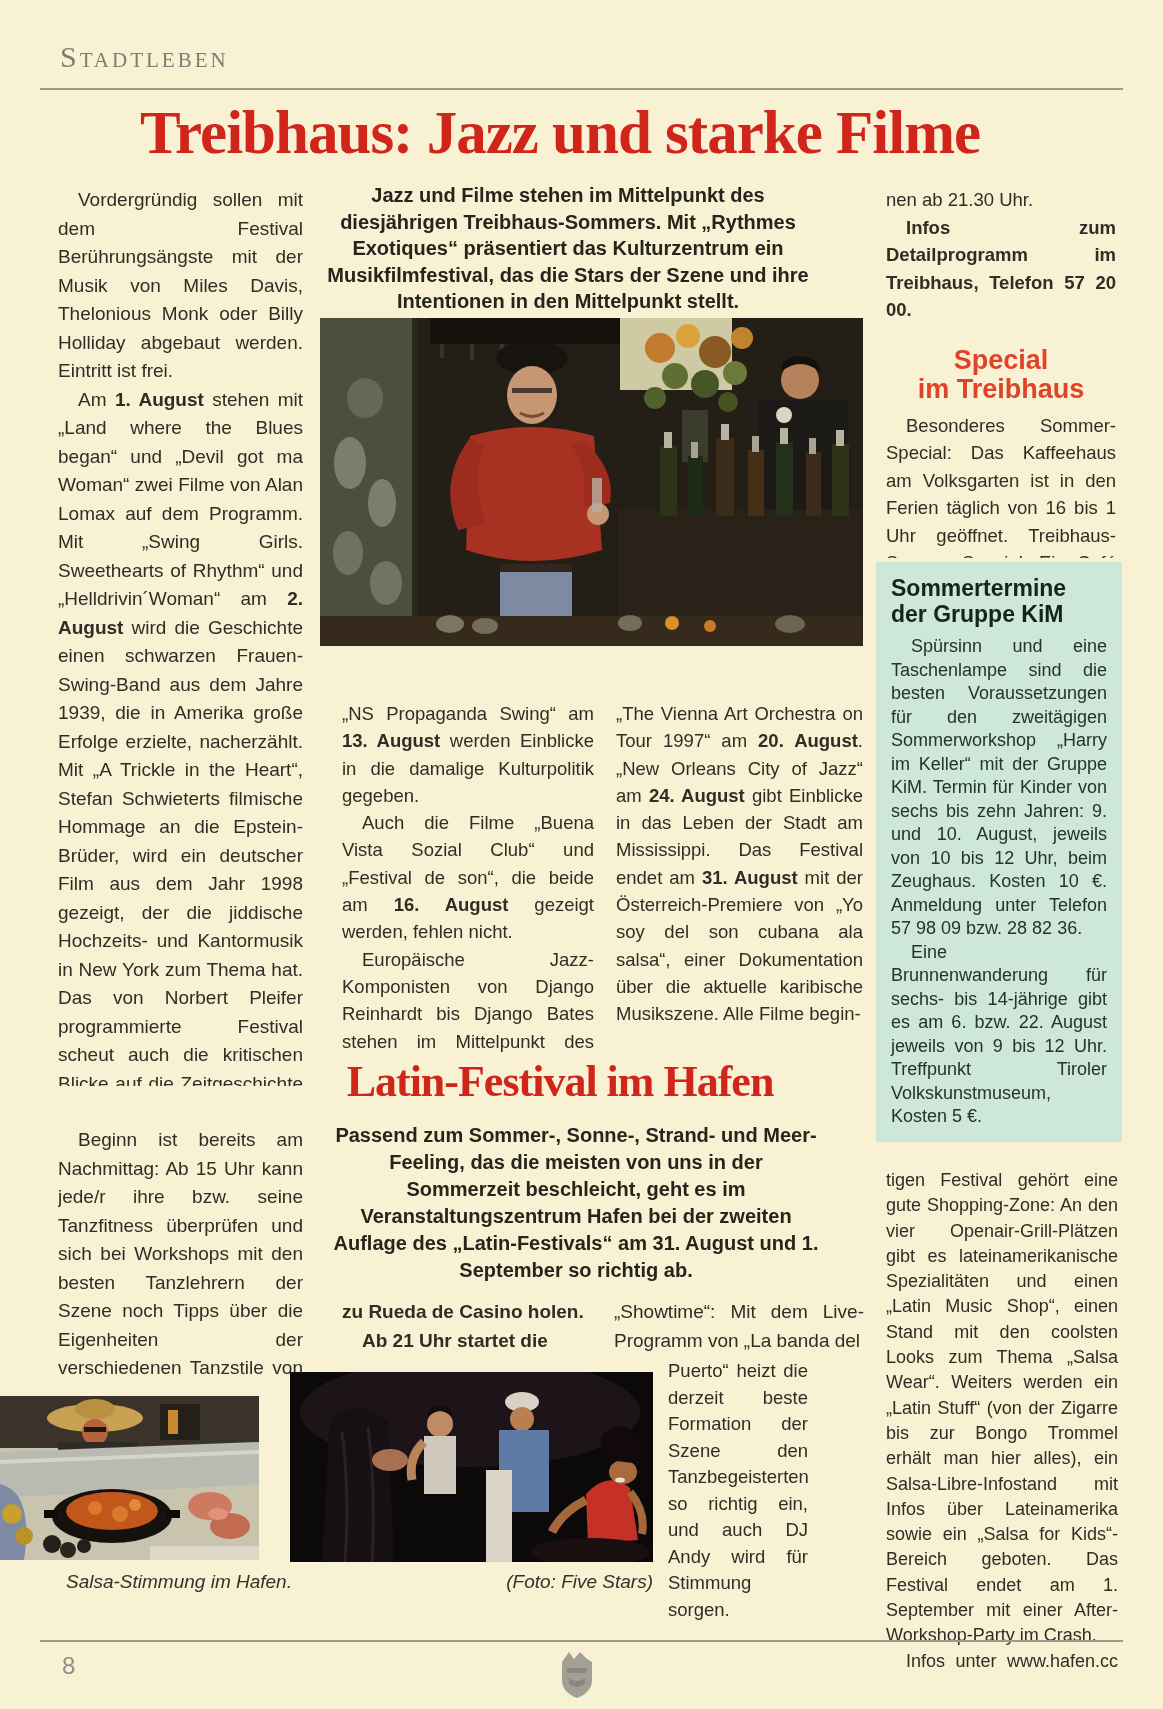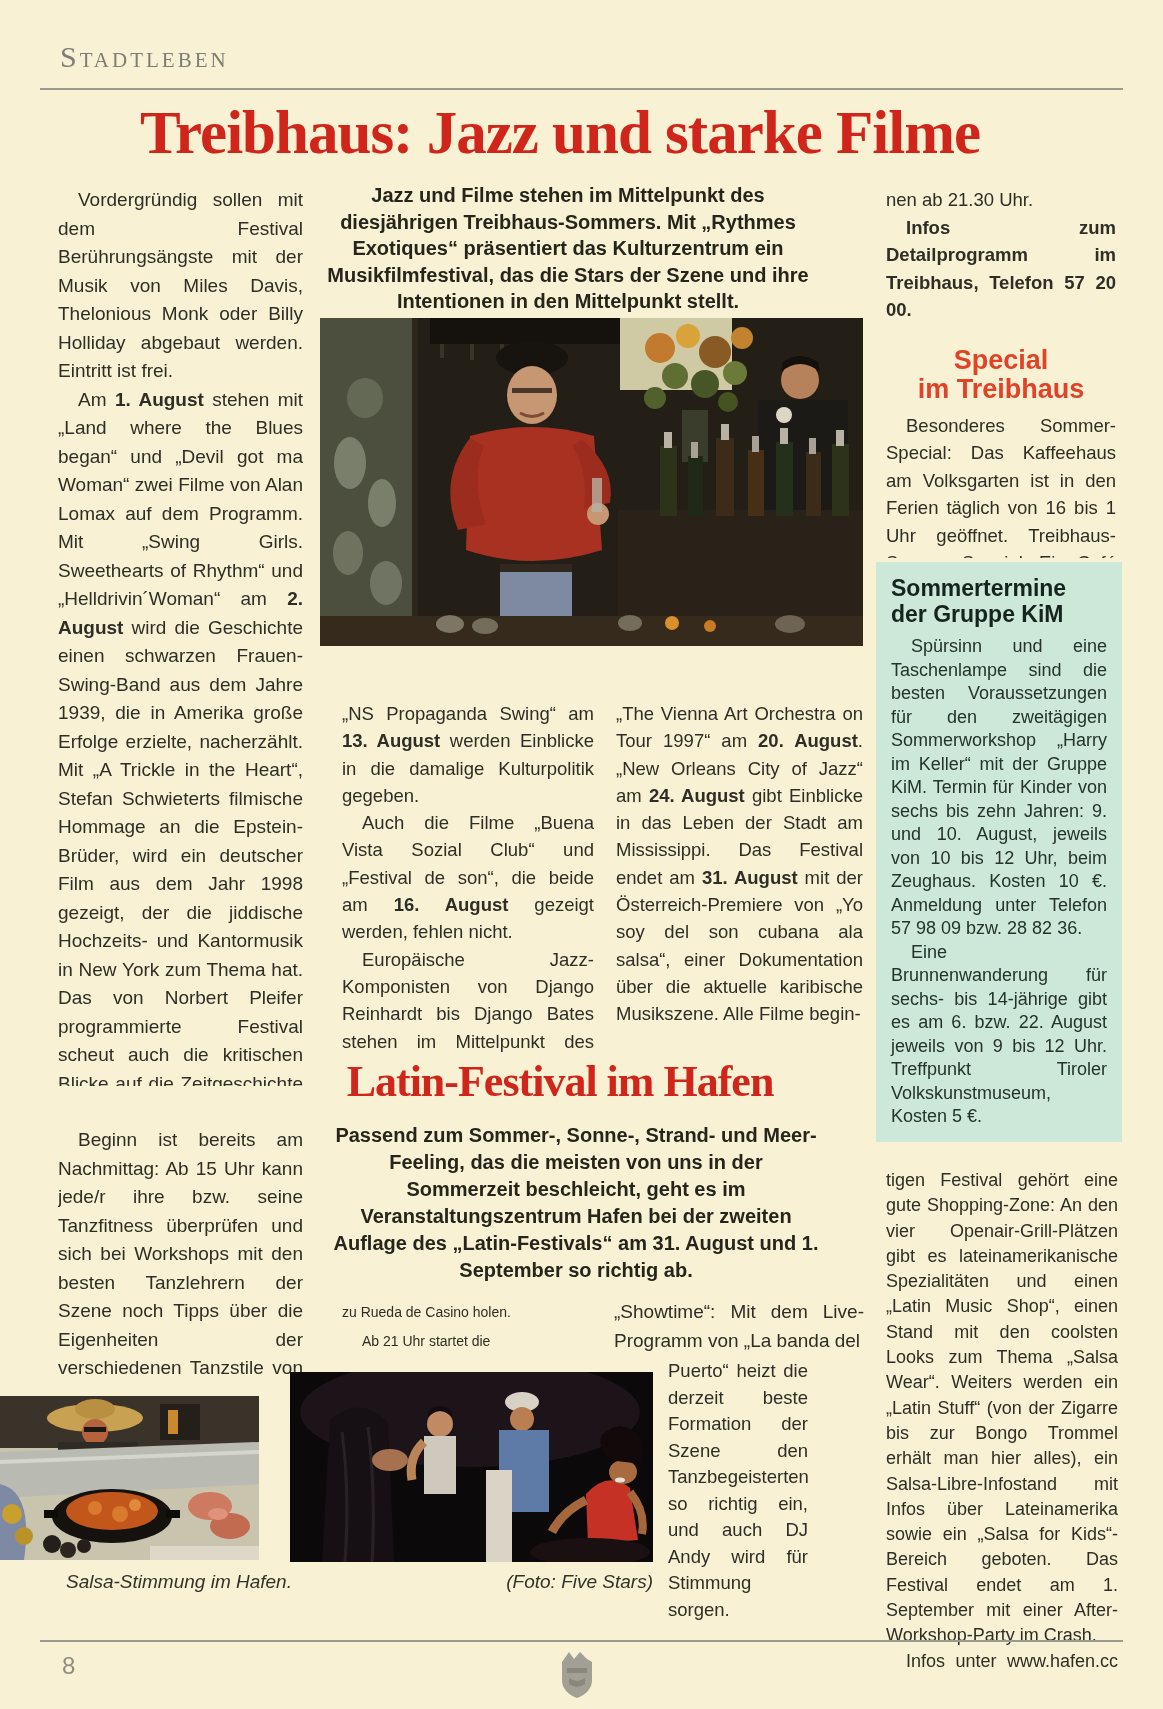--- a/index.html
+++ b/index.html
@@ -30,21 +30,21 @@
   .t-colA{left:342px;top:700px;width:252px;font-size:18.5px;line-height:27.3px;max-height:352px;overflow:hidden;}
   .t-colB{left:616px;top:700px;width:247px;font-size:18.5px;line-height:27.3px;max-height:352px;overflow:hidden;}
   .t-col3{left:886px;top:186px;width:230px;font-size:18.5px;line-height:27.5px;max-height:372px;overflow:hidden;}
   .special-heading{margin:22px 0 8px 0;font-size:27px;line-height:29px;font-weight:bold;
                    color:#e04327;text-align:center;white-space:pre-line;text-indent:0;}
   .kim-box{position:absolute;left:876px;top:562px;width:216px;padding:13px 15px;background:#cde7d9;color:#25332b;
            font-size:18px;line-height:23.5px;}
   .kim-heading{margin:0 0 8px 0;font-size:23px;line-height:26px;font-weight:bold;color:#15241e;white-space:pre-line;}
   .l-col1{left:58px;top:1126px;width:245px;font-size:19px;line-height:28.5px;max-height:264px;overflow:hidden;}
   .l-intro{left:330px;top:1122px;width:492px;font-size:20px;line-height:27px;}
-  .l-colA{left:342px;top:1298px;width:252px;font-size:14px;line-height:28.5px;}
+  .l-colA{left:342px;top:1298px;width:252px;font-size:19px;line-height:28.5px;font-weight:bold;}
   .l-colB{left:614px;top:1298px;width:250px;font-size:19px;line-height:28.5px;max-height:58px;overflow:hidden;}
   .l-colB-narrow{left:668px;top:1358px;width:140px;font-size:18.5px;line-height:26.5px;max-height:268px;overflow:hidden;}
   .l-photo-dancers{left:290px;top:1372px;width:363px;height:190px;}
   .l-photo-food{left:0;top:1396px;width:259px;height:164px;}
   .l-col3{left:886px;top:1126px;width:232px;font-size:18px;line-height:25.3px;max-height:508px;overflow:hidden;margin-top:42px;}
   .cap-left{position:absolute;left:66px;top:1570px;}
   .cap-right{position:absolute;left:420px;top:1570px;width:233px;text-align:right;}
   .page-number{position:absolute;left:62px;top:1652px;font-size:24px;color:#8e8e84;}
   .logo{position:absolute;left:556px;top:1646px;width:42px;height:56px;}
   .footer-title{position:absolute;left:616px;top:1660px;width:500px;text-align:right;

